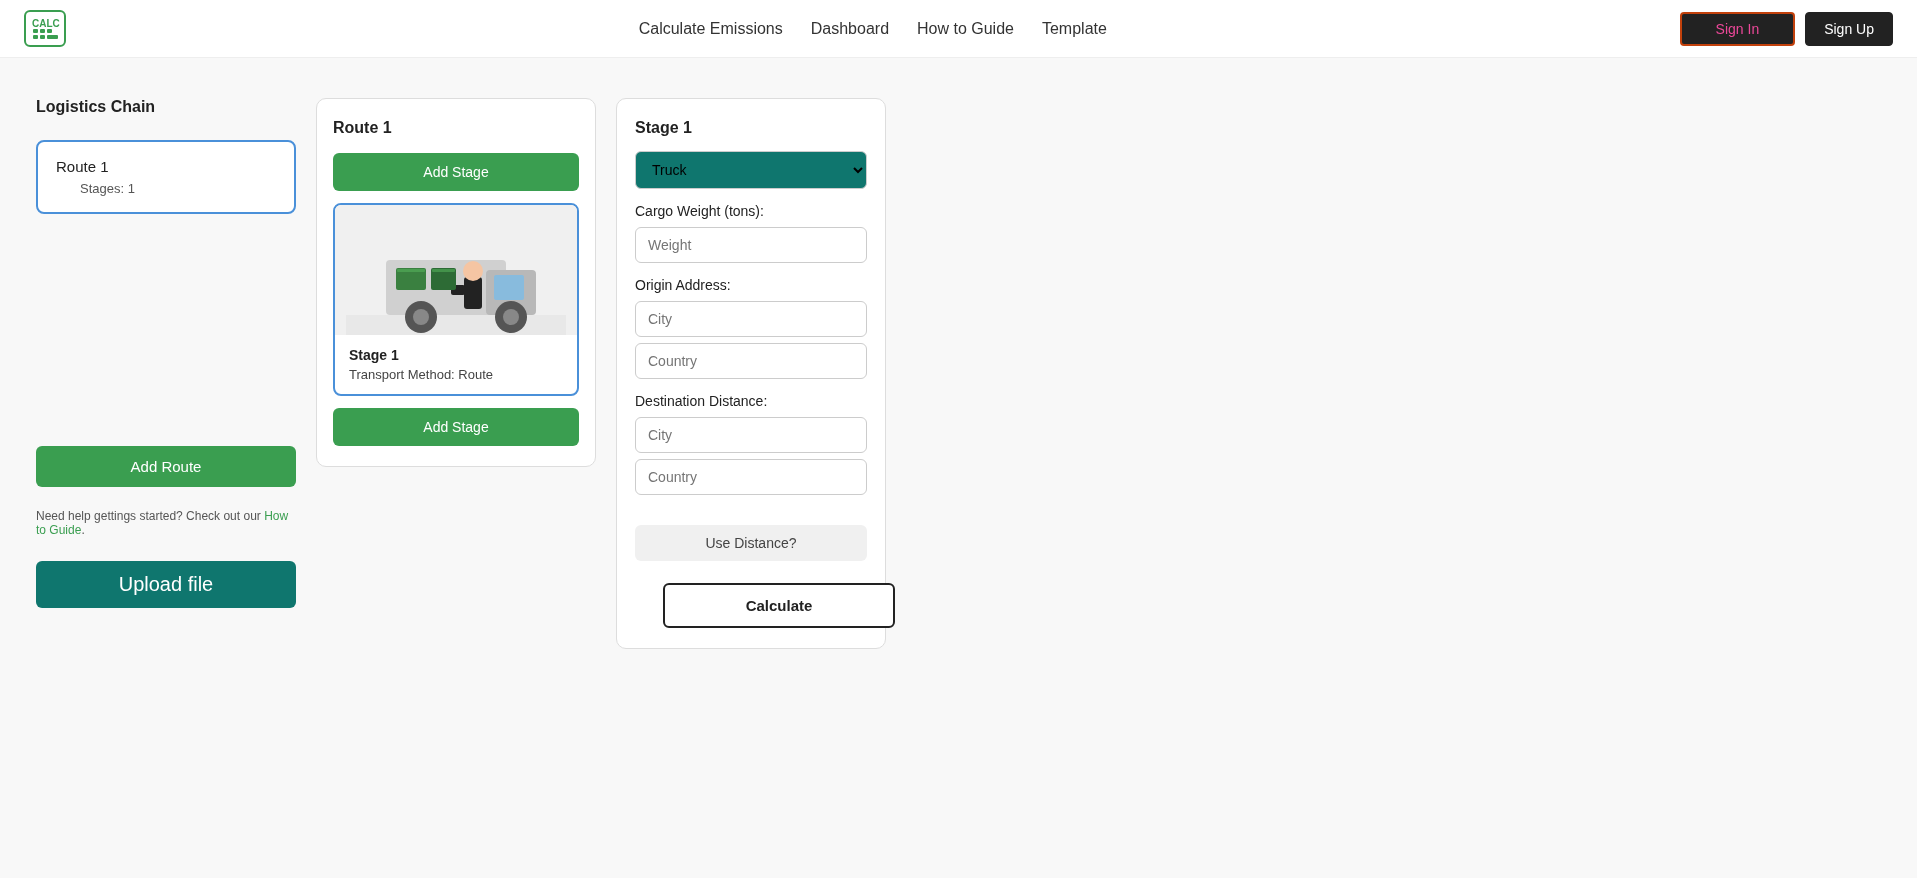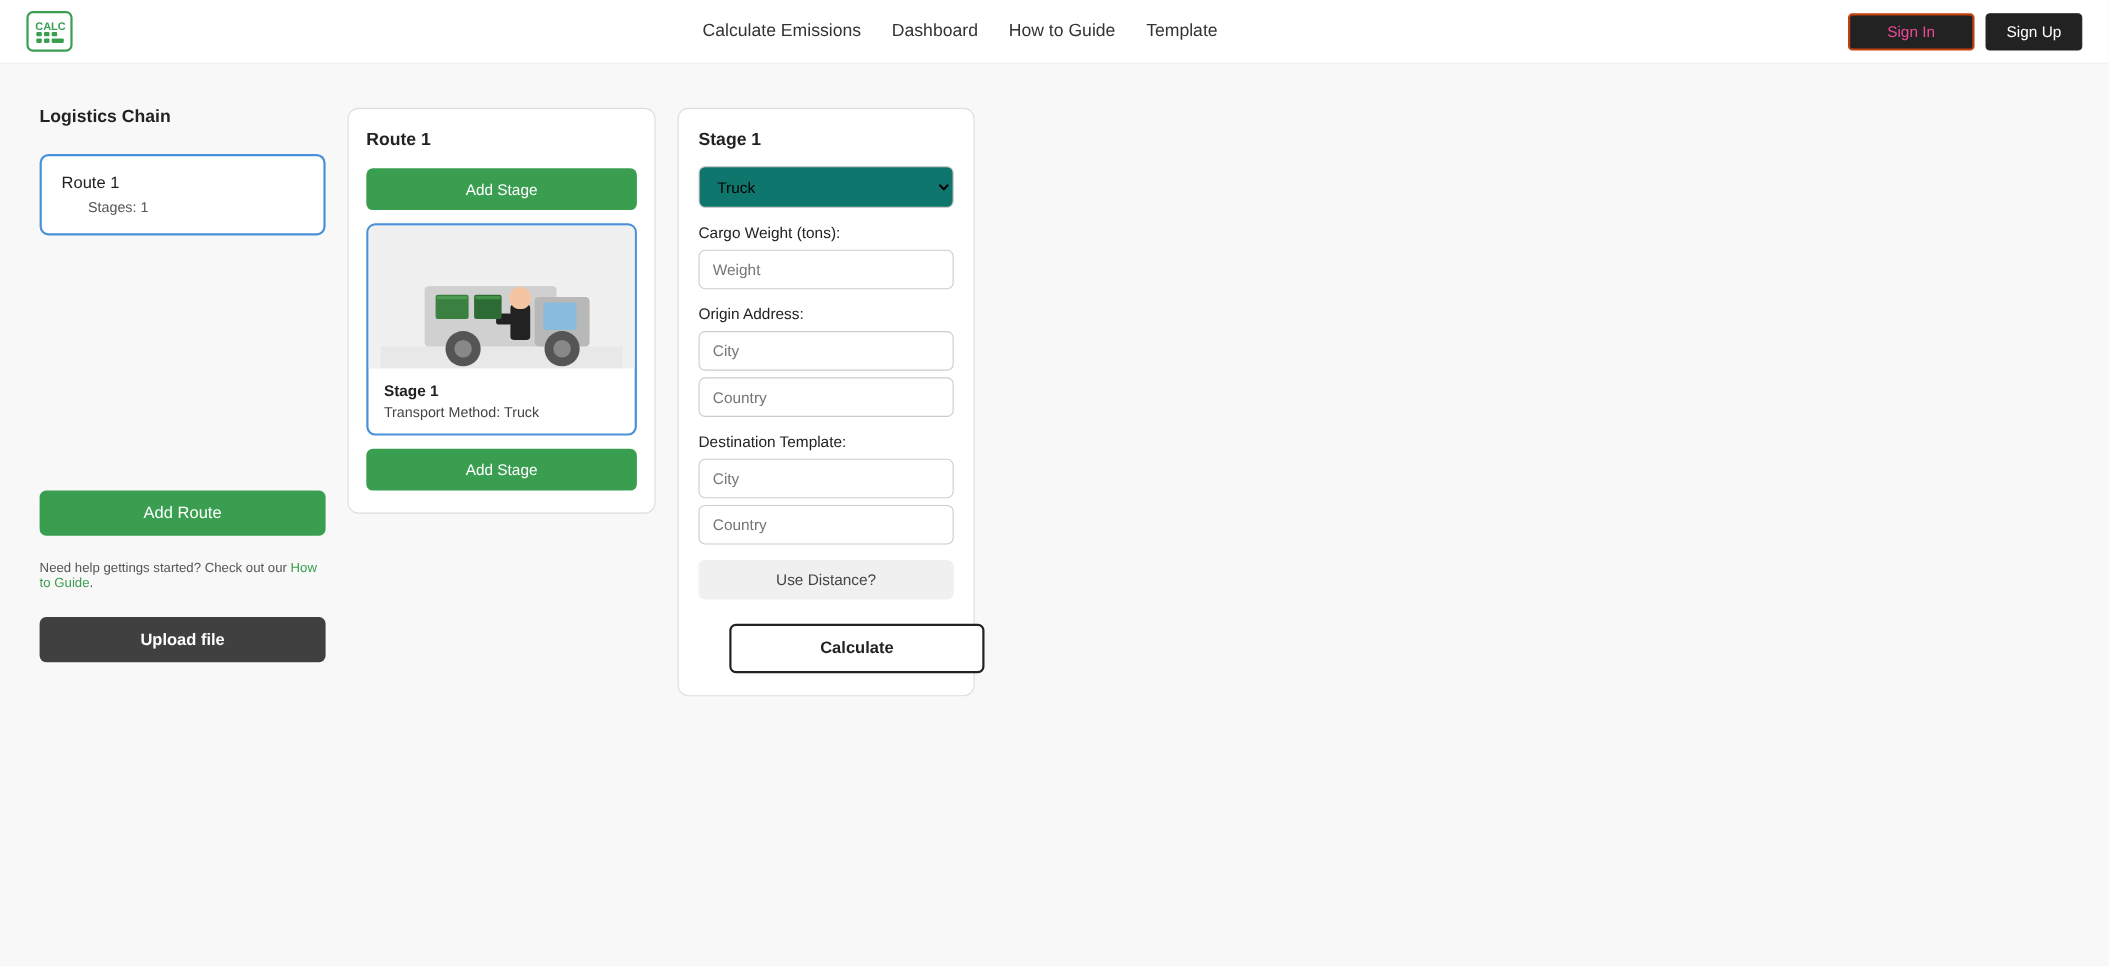--- a/index.html
+++ b/index.html
@@ -44,22 +44,22 @@
     }
     .route-card-name { font-size: 15px; font-weight: 500; margin-bottom: 6px; }
     .route-card-stages { font-size: 13px; color: #555; margin-left: 24px; }
     .btn-add-route {
       width: 100%; padding: 12px; background: #3a9e50; color: #fff;
       border: none; border-radius: 6px; font-size: 15px; cursor: pointer; font-weight: 500;
     }
     .sidebar-help { font-size: 12px; color: #555; margin-top: 6px; }
     .sidebar-help a { color: #3a9e50; text-decoration: none; }
     .btn-upload {
-      width: 100%; padding: 12px; background: #404040; color: #fff;
-      border: none; border-radius: 6px; font-size: 15px; cursor: pointer; font-weight: 700;
+      width: 100%; padding: 12px; background: #0f766e; color: #fff;
+      border: none; border-radius: 6px; font-size: 20px; cursor: pointer; font-weight: 400;
       margin-top: 8px;
     }
 
     
     .route-panel {
       width: 280px; flex-shrink: 0;
       border: 1px solid #ddd; border-radius: 10px; background: #fff;
       padding: 20px 16px; display: flex; flex-direction: column; gap: 12px;
       align-self: flex-start;
     }
@@ -95,21 +95,21 @@
       font-size: 14px; appearance: auto; background: #0f766e; cursor: pointer;
     }
     .form-label { font-size: 14px; font-weight: 500; margin-bottom: 2px; }
     .form-group { display: flex; flex-direction: column; gap: 6px; }
     .form-input {
       width: 100%; padding: 9px 12px; border: 1px solid #ccc; border-radius: 6px;
       font-size: 14px; color: #999; background: #fff;
     }
     .btn-use-distance {
       width: 100%; padding: 10px; background: #f0f0f0; color: #444;
-      border: none; border-radius: 6px; font-size: 14px; cursor: pointer;
+      border: none; border-radius: 6px; font-size: 14px; cursor: pointer; margin-top: 16px;
     }
     .btn-calculate {
       width: 100%; padding: 12px; background: #fff; color: #222;
       border: 2px solid #222; border-radius: 6px; font-size: 15px; cursor: pointer; font-weight: 600;
       margin-top: 8px;
       margin-left: 28px;
     }
   </style>
 </head>
 <body>
@@ -196,21 +196,21 @@
           <rect x="50" y="63" width="30" height="22" rx="2" fill="#3a8040"></rect>
 
           <rect x="85" y="63" width="25" height="22" rx="2" fill="#2d6b35"></rect>
 
           <rect x="51" y="64" width="28" height="3" rx="1" fill="#5aba60" opacity="0.5"></rect>
           <rect x="86" y="64" width="23" height="3" rx="1" fill="#5aba60" opacity="0.5"></rect>
         </svg>
       </div>
       <div class="stage-card-body">
         <div class="stage-card-name">Stage 1</div>
-        <div class="stage-card-method">Transport Method: Truck</div>
+        <div class="stage-card-method">Transport Method: Route</div>
       </div>
     </div>
 
     <button class="btn-add-stage">Add Stage</button>
   </div>
 
   <div class="stage-form">
     <div class="stage-form-title">Stage 1</div>
 
     <select class="form-select">
@@ -225,21 +225,21 @@
       <input class="form-input" type="text" placeholder="Weight" style="">
     </div>
 
     <div class="form-group">
       <label class="form-label">Origin Address:</label>
       <input class="form-input" type="text" placeholder="City" style="">
       <input class="form-input" type="text" placeholder="Country" style="">
     </div>
 
     <div class="form-group">
-      <label class="form-label">Destination Template:</label>
+      <label class="form-label">Destination Distance:</label>
       <input class="form-input" type="text" placeholder="City" style="">
       <input class="form-input" type="text" placeholder="Country" style="">
     </div>
 
     <button class="btn-use-distance">Use Distance?</button>
 
     <button class="btn-calculate">Calculate</button>
   </div>
 
 </div>

